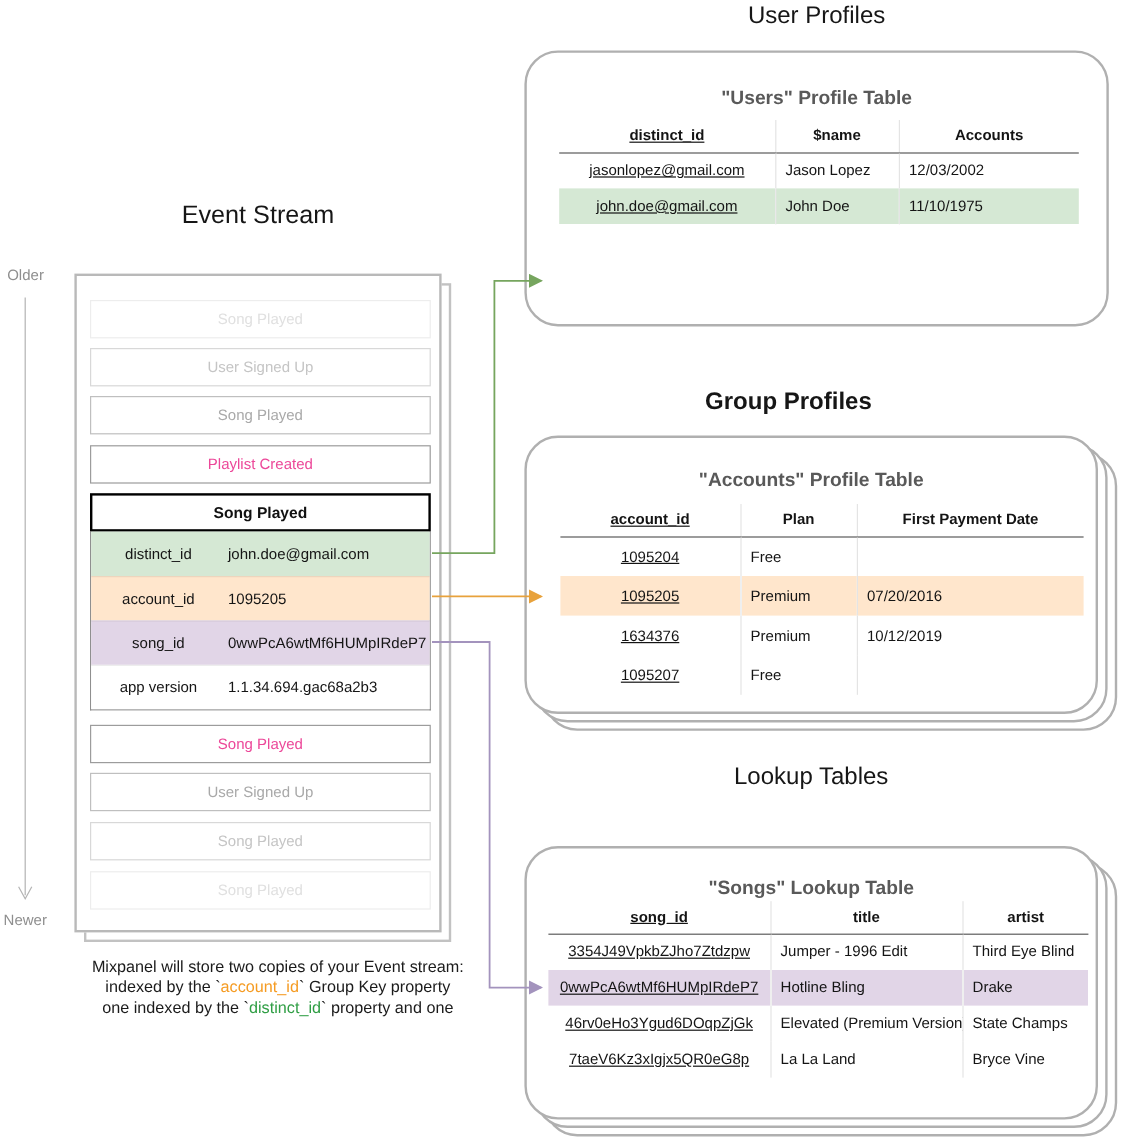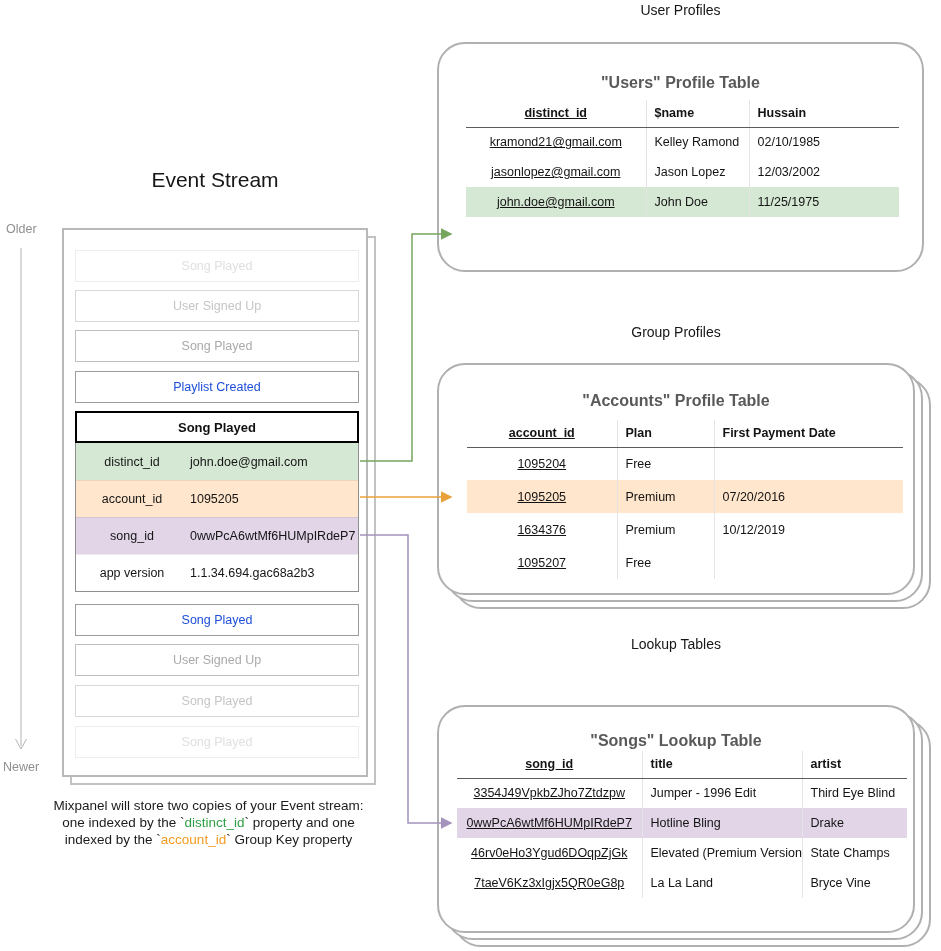--- a/index.html
+++ b/index.html
@@ -5,31 +5,31 @@
   * { box-sizing: border-box; }
   html,body { margin:0; padding:0; }
   body {
     width: 941px; height: 951px; position: relative;
     background: #ffffff; overflow: hidden;
     font-family: "Liberation Sans", sans-serif; color: #111;
   }
   .abs { position: absolute; }
 
   
-  .section-title { font-size: 14px; color: #161616; text-align: center; white-space: nowrap; }
+  .section-title { font-size: 20px; color: #161616; text-align: center; white-space: nowrap; }
 
   
   .stream-backpage { left:70px; top:236px; width:306px; height:549px; border:2px solid #c2c2c2; background:#fff; }
   .stream-container { left:62px; top:228px; width:306px; height:549px; border:2px solid #b9b9b9; background:#fff; }
   .ev { position:absolute; left:11px; width:284px; height:32px; background:#fff; border:1px solid;
         display:flex; align-items:center; justify-content:center; font-size:12.5px; }
   .fade1 { border-color:#ededed; color:#e0e0e0; }
   .fade2 { border-color:#d8d8d8; color:#c5c5c5; }
   .fade3 { border-color:#bfbfbf; color:#a9a9a9; }
-  .fade4 { border-color:#9c9c9c; color:#1d4ed8; }
+  .fade4 { border-color:#9c9c9c; color:#ec4899; }
   .ev-header { position:absolute; left:11px; width:284px; height:32px; border:2px solid #000; background:#fff;
         display:flex; align-items:center; justify-content:center; font-size:13px; font-weight:bold; color:#111; }
   .ev-rows { position:absolute; left:11px; top:213px; width:284px; border:1px solid #8f8f8f; border-top:none; }
   .ev-row { height:37px; display:flex; align-items:center; font-size:12.5px; color:#151515; border-top:1px solid rgba(0,0,0,0.07); }
   .ev-row:first-child { border-top:none; }
   .ev-row .k { width:112px; text-align:center; }
   .ev-row .v { padding-left:2px; }
   .row-green  { background:#d5e8d4; }
   .row-orange { background:#ffe6cc; }
   .row-purple { background:#e1d5e7; }
@@ -37,27 +37,27 @@
 
   
   .timeline-label { font-size:12.5px; color:#8f8f8f; }
 
   
   .card { position:absolute; border:2px solid #b0b0b0; border-radius:28px; background:#fff; }
   .card-title { position:absolute; font-size:16px; font-weight:bold; color:#595959; text-align:center; white-space:nowrap; }
 
   
   table.ptable { border-collapse:collapse; table-layout:fixed; font-size:12.5px; color:#141414; }
-  .ptable th { font-weight:bold; vertical-align:bottom; padding:0 8px 7px 8px; border-bottom:1.5px solid #5c5c5c; white-space:nowrap; text-align:left; }
+  .ptable th { font-weight:bold; vertical-align:bottom; padding:0 8px 7px 8px; border-bottom:1.5px solid #5c5c5c; white-space:nowrap; text-align:center; }
   .ptable td { padding:0 8px; white-space:nowrap; overflow:hidden; }
   .ptable th + th, .ptable td + td { border-left:1px solid #e4e4e4; }
   .col-id { text-align:center !important; }
   .u { text-decoration:underline; }
 
-  .caption { position:absolute; left:16px; top:797px; width:385px; text-align:center;
+  .caption { position:absolute; left:39px; top:797px; width:385px; text-align:center;
              font-size:13.5px; line-height:17px; color:#1b1b1b; }
   .cap-green  { color:#2f9e44; }
   .cap-orange { color:#f59b22; }
 
   svg.overlay { position:absolute; left:0; top:0; width:941px; height:951px; pointer-events:none; z-index:50; }
 </style>
 </head>
 <body>
 
 <div class="abs section-title" style="left:62px; top:168px; width:306px; font-size:21px;">Event Stream</div>
@@ -125,43 +125,38 @@
 <table class="ptable abs" style="left:466px; top:100px; width:433px;">
   <colgroup>
       <col style="width:180px">
       <col style="width:103px">
       <col style="width:150px">
     </colgroup>
   <thead>
     <tr style="height:27px;">
       <th class="col-id u">distinct_id</th>
       <th>$name</th>
-      <th>Hussain</th>
+      <th>Accounts</th>
     </tr>
   </thead>
   <tbody>
-    <tr style="height:30px;">
-      <td class="col-id u">kramond21@gmail.com</td>
-      <td>Kelley Ramond</td>
-      <td>02/10/1985</td>
-    </tr>
     <tr style="height:30px;">
       <td class="col-id u">jasonlopez@gmail.com</td>
       <td>Jason Lopez</td>
       <td>12/03/2002</td>
     </tr>
     <tr style="height:30px; background:#d5e8d4;">
       <td class="col-id u">john.doe@gmail.com</td>
       <td>John Doe</td>
-      <td>11/25/1975</td>
+      <td>11/10/1975</td>
     </tr>
   </tbody>
 </table>
 
-<div class="abs section-title" style="left:437px; top:324px; width:478px;">Group Profiles</div>
+<div class="abs section-title" style="left:418px; top:324px; width:478px;font-weight:bold;">Group Profiles</div>
 
 <div class="card" style="left:453px; top:377px; width:478px; height:232px;"></div>
 <div class="card" style="left:445px; top:370px; width:478px; height:232px;"></div>
 <div class="card" style="left:437px; top:363px; width:478px; height:232px;"></div>
 <div class="card-title" style="left:437px; top:392px; width:478px;">"Accounts" Profile Table</div>
 
 <table class="ptable abs" style="left:467px; top:420px; width:436px;">
   <colgroup>
       <col style="width:150px">
       <col style="width:97px">
@@ -237,22 +232,22 @@
     <tr style="height:30px;">
       <td class="col-id u">7taeV6Kz3xIgjx5QR0eG8p</td>
       <td>La La Land</td>
       <td>Bryce Vine</td>
     </tr>
   </tbody>
 </table>
 
 <div class="caption">
   <div>Mixpanel will store two copies of your Event stream:</div>
+  <div><span>indexed by the `</span><span class="cap-orange">account_id</span><span>` Group Key property</span></div>
   <div><span>one indexed by the `</span><span class="cap-green">distinct_id</span><span>` property and one</span></div>
-  <div><span>indexed by the `</span><span class="cap-orange">account_id</span><span>` Group Key property</span></div>
 </div>
 
 <svg class="overlay" viewBox="0 0 941 951">
   <defs>
     <marker id="ahGreen" markerWidth="9" markerHeight="9" refX="7" refY="4" orient="auto">
       <path d="M0,0 L8,4 L0,8 Z" fill="#76a55e"></path>
     </marker>
     <marker id="ahOrange" markerWidth="9" markerHeight="9" refX="7" refY="4" orient="auto">
       <path d="M0,0 L8,4 L0,8 Z" fill="#e8a23c"></path>
     </marker>

